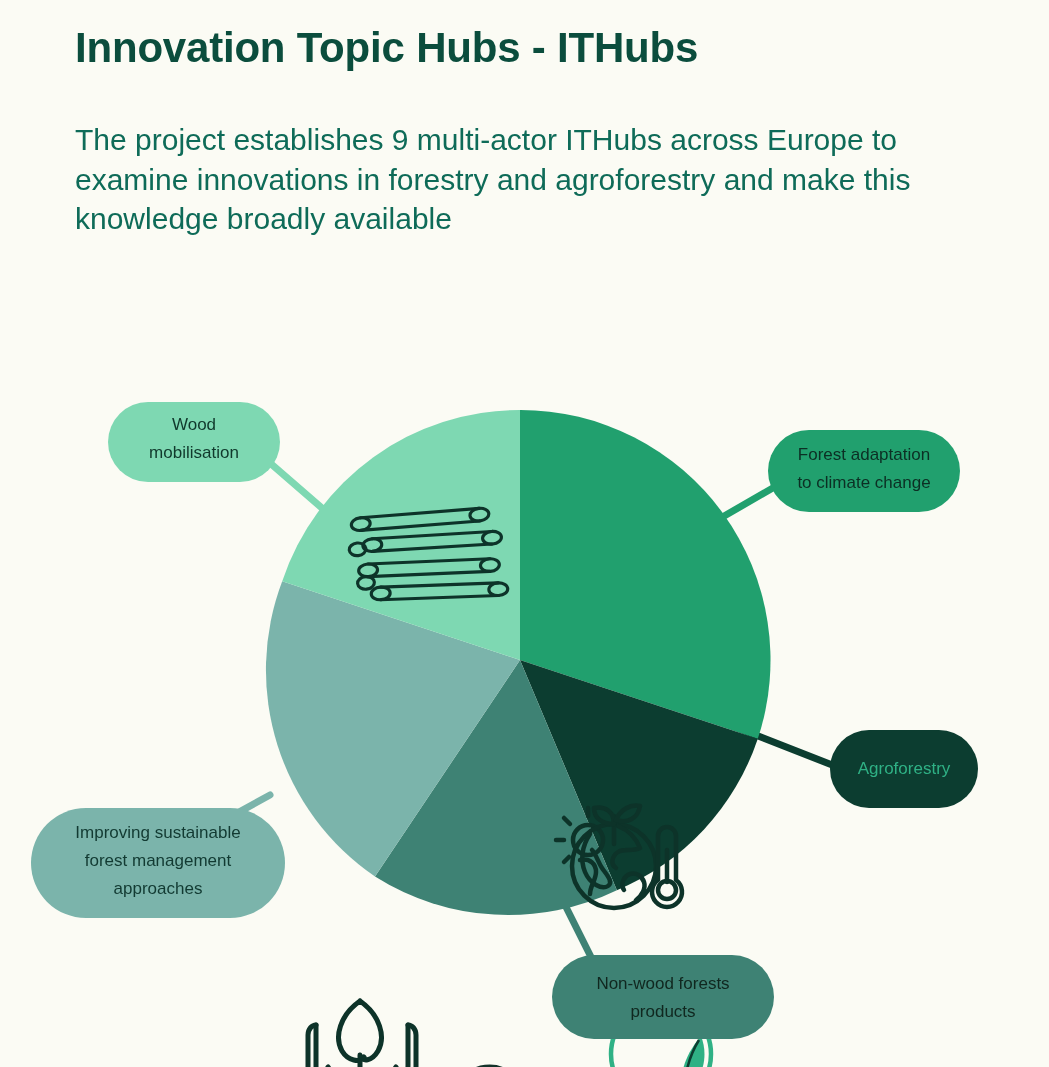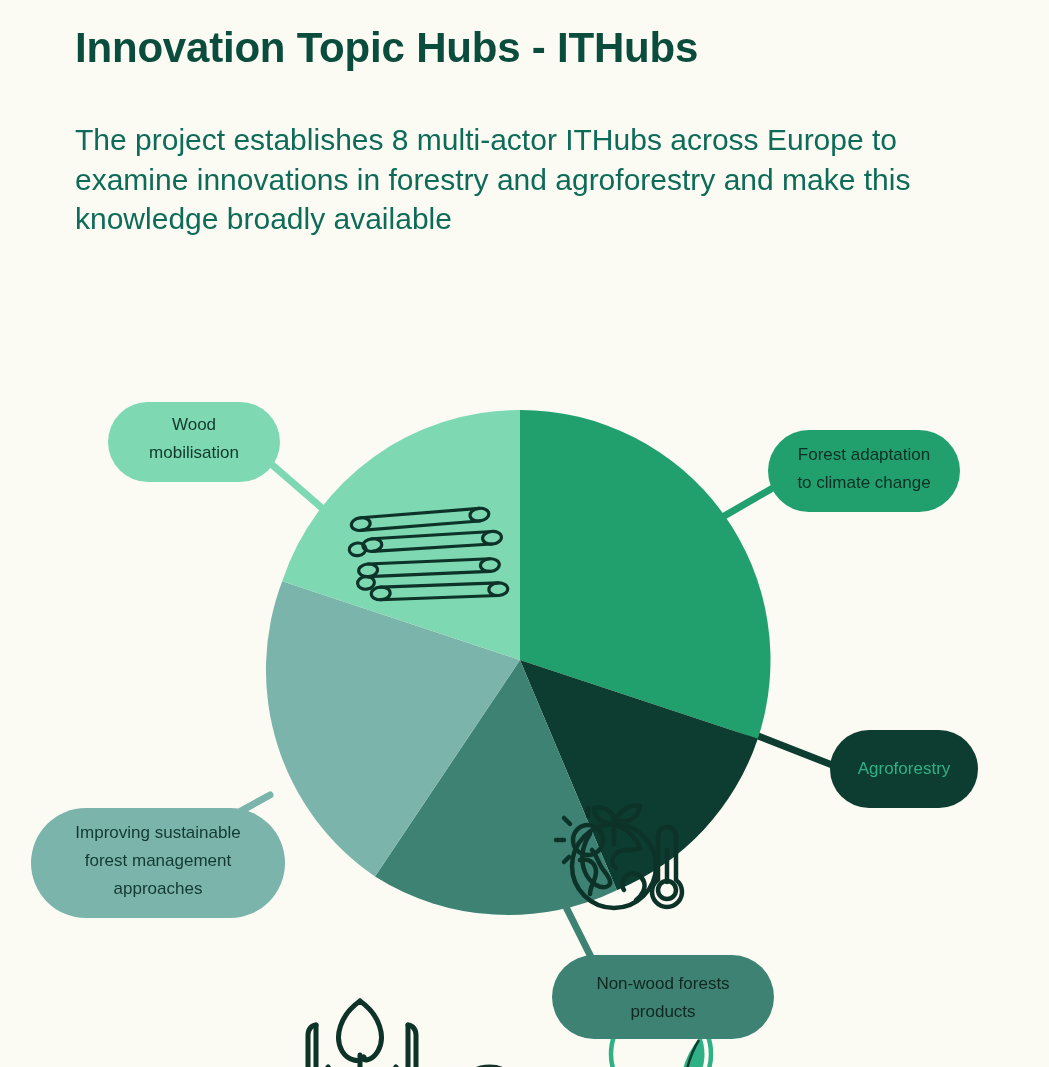--- a/index.html
+++ b/index.html
@@ -52,21 +52,21 @@
     dominant-baseline: middle;
     text-anchor: middle;
   }
 </style>
 </head>
 <body>
 
 <div class="page">
 
   <div class="title">Innovation Topic Hubs - ITHubs</div>
-  <div class="subtitle">The project establishes 8 multi-actor ITHubs across Europe to examine innovations in forestry and agroforestry and make this knowledge broadly available</div>
+  <div class="subtitle">The project establishes 9 multi-actor ITHubs across Europe to examine innovations in forestry and agroforestry and make this knowledge broadly available</div>
 
   <div class="diagram">
     <svg width="1049" height="737" viewBox="0 0 1049 737" xmlns="http://www.w3.org/2000/svg">
 
       <g>
         <line x1="255" y1="120" x2="330" y2="185" stroke="#7ed8b2" stroke-width="7" stroke-linecap="round"></line>
         <line x1="790" y1="148" x2="700" y2="200" stroke="#21a06e" stroke-width="7" stroke-linecap="round"></line>
         <line x1="845" y1="440" x2="730" y2="395" stroke="#0c3d30" stroke-width="7" stroke-linecap="round"></line>
         <line x1="600" y1="645" x2="560" y2="565" stroke="#3e8274" stroke-width="7" stroke-linecap="round"></line>
         <line x1="188" y1="510" x2="270" y2="465" stroke="#7bb4ab" stroke-width="7" stroke-linecap="round"></line>

